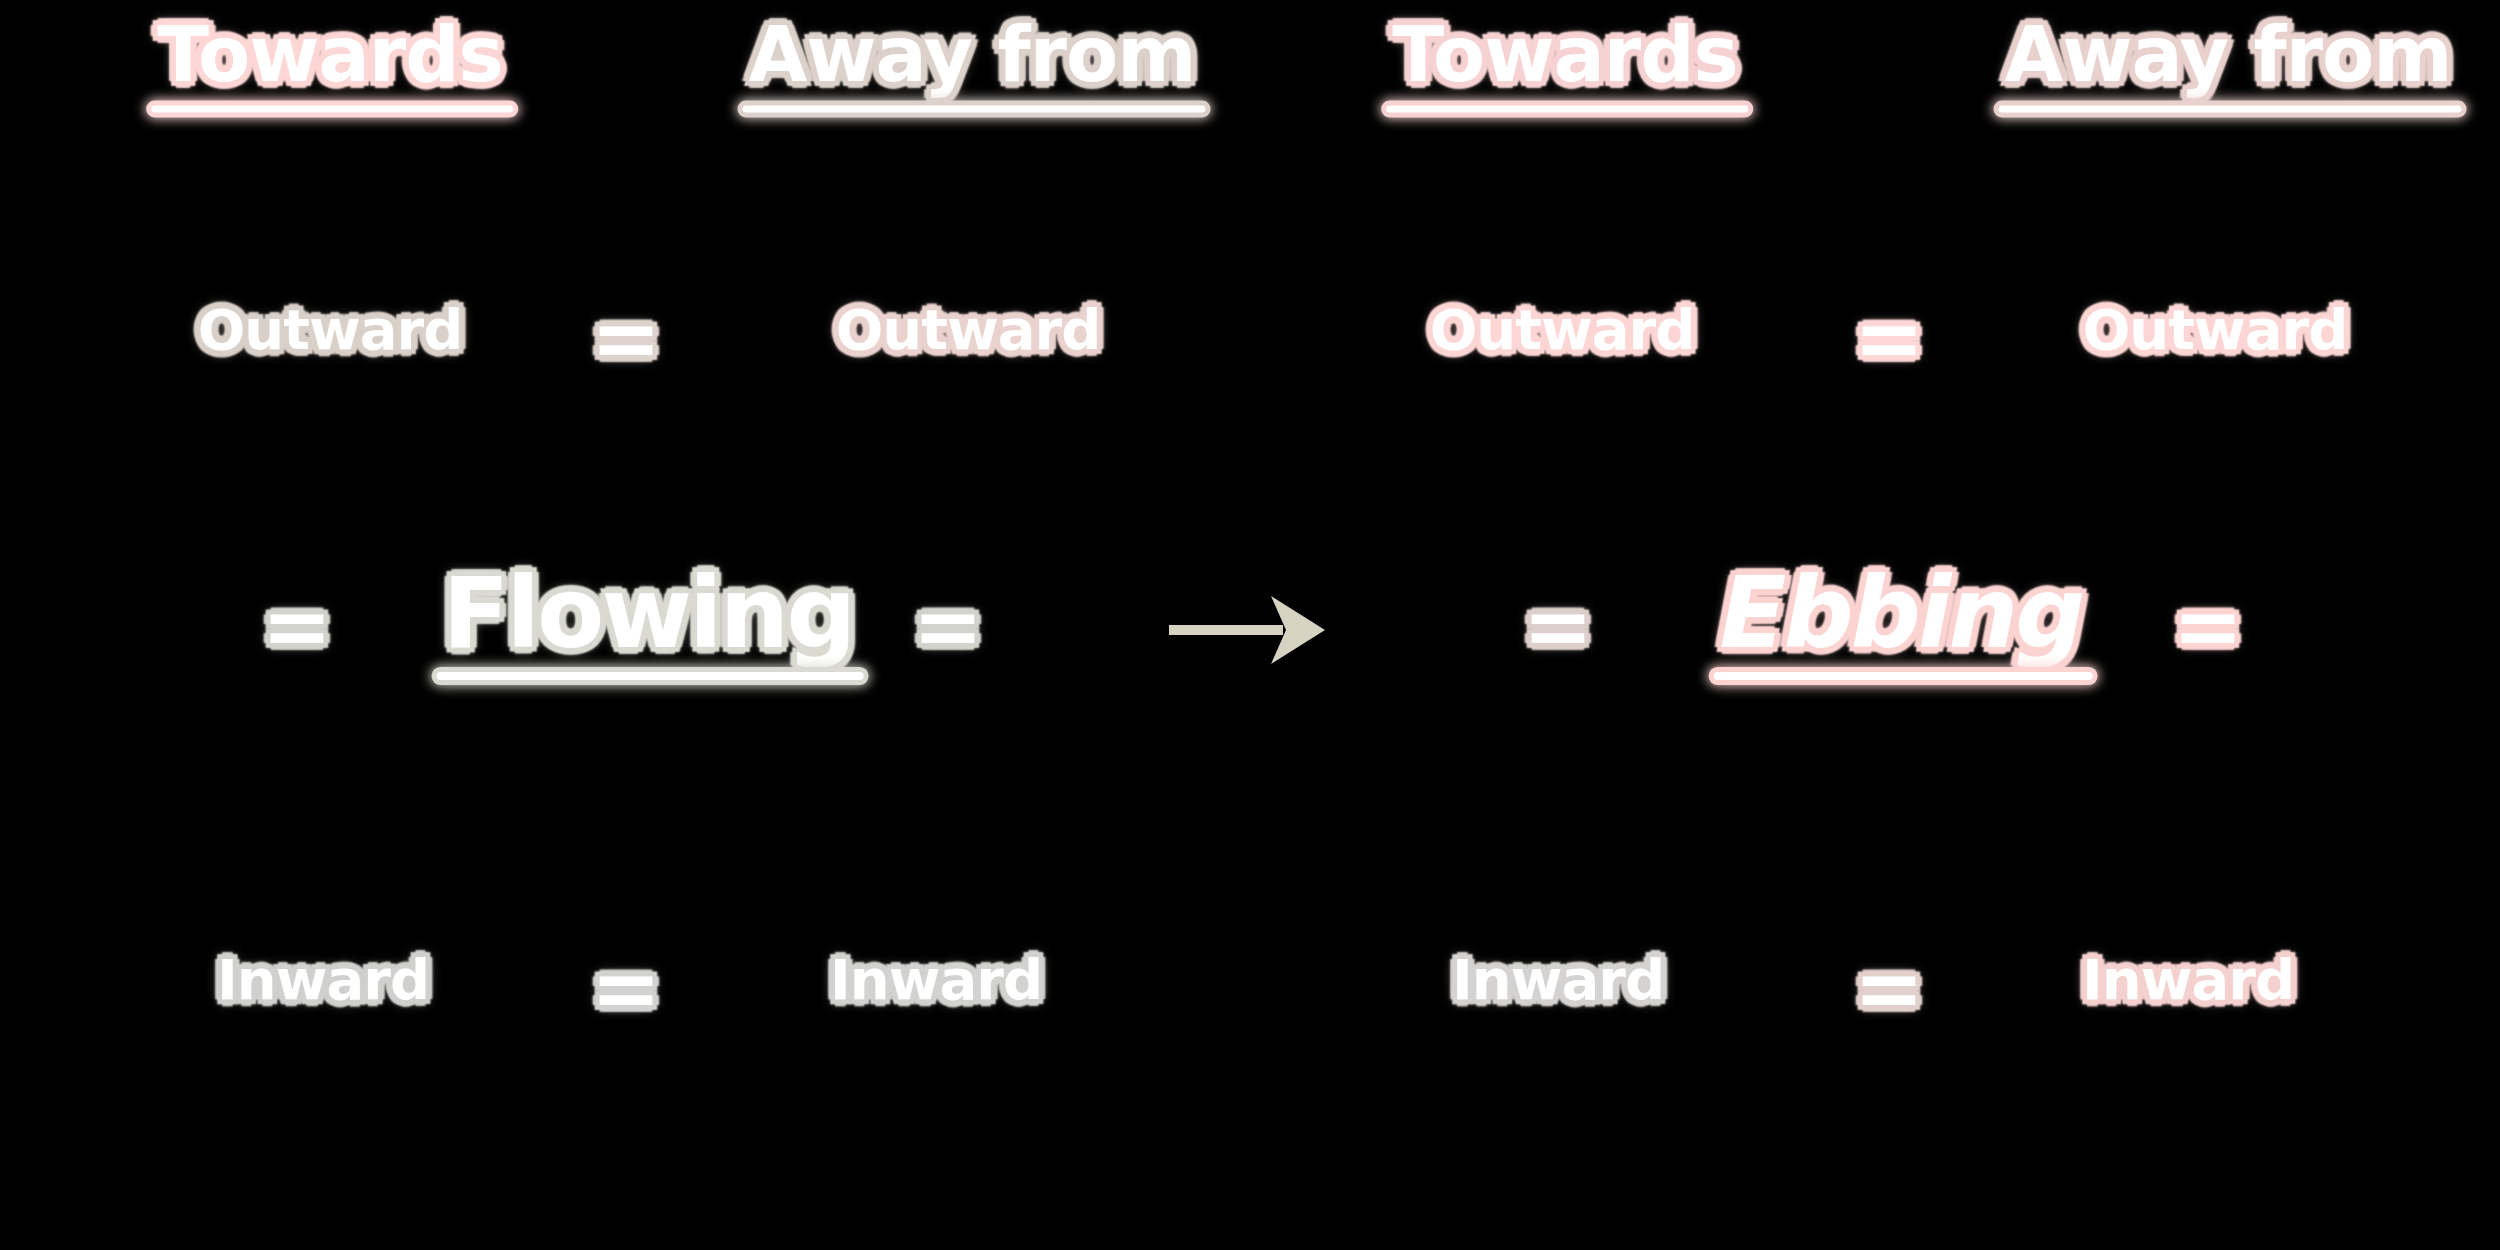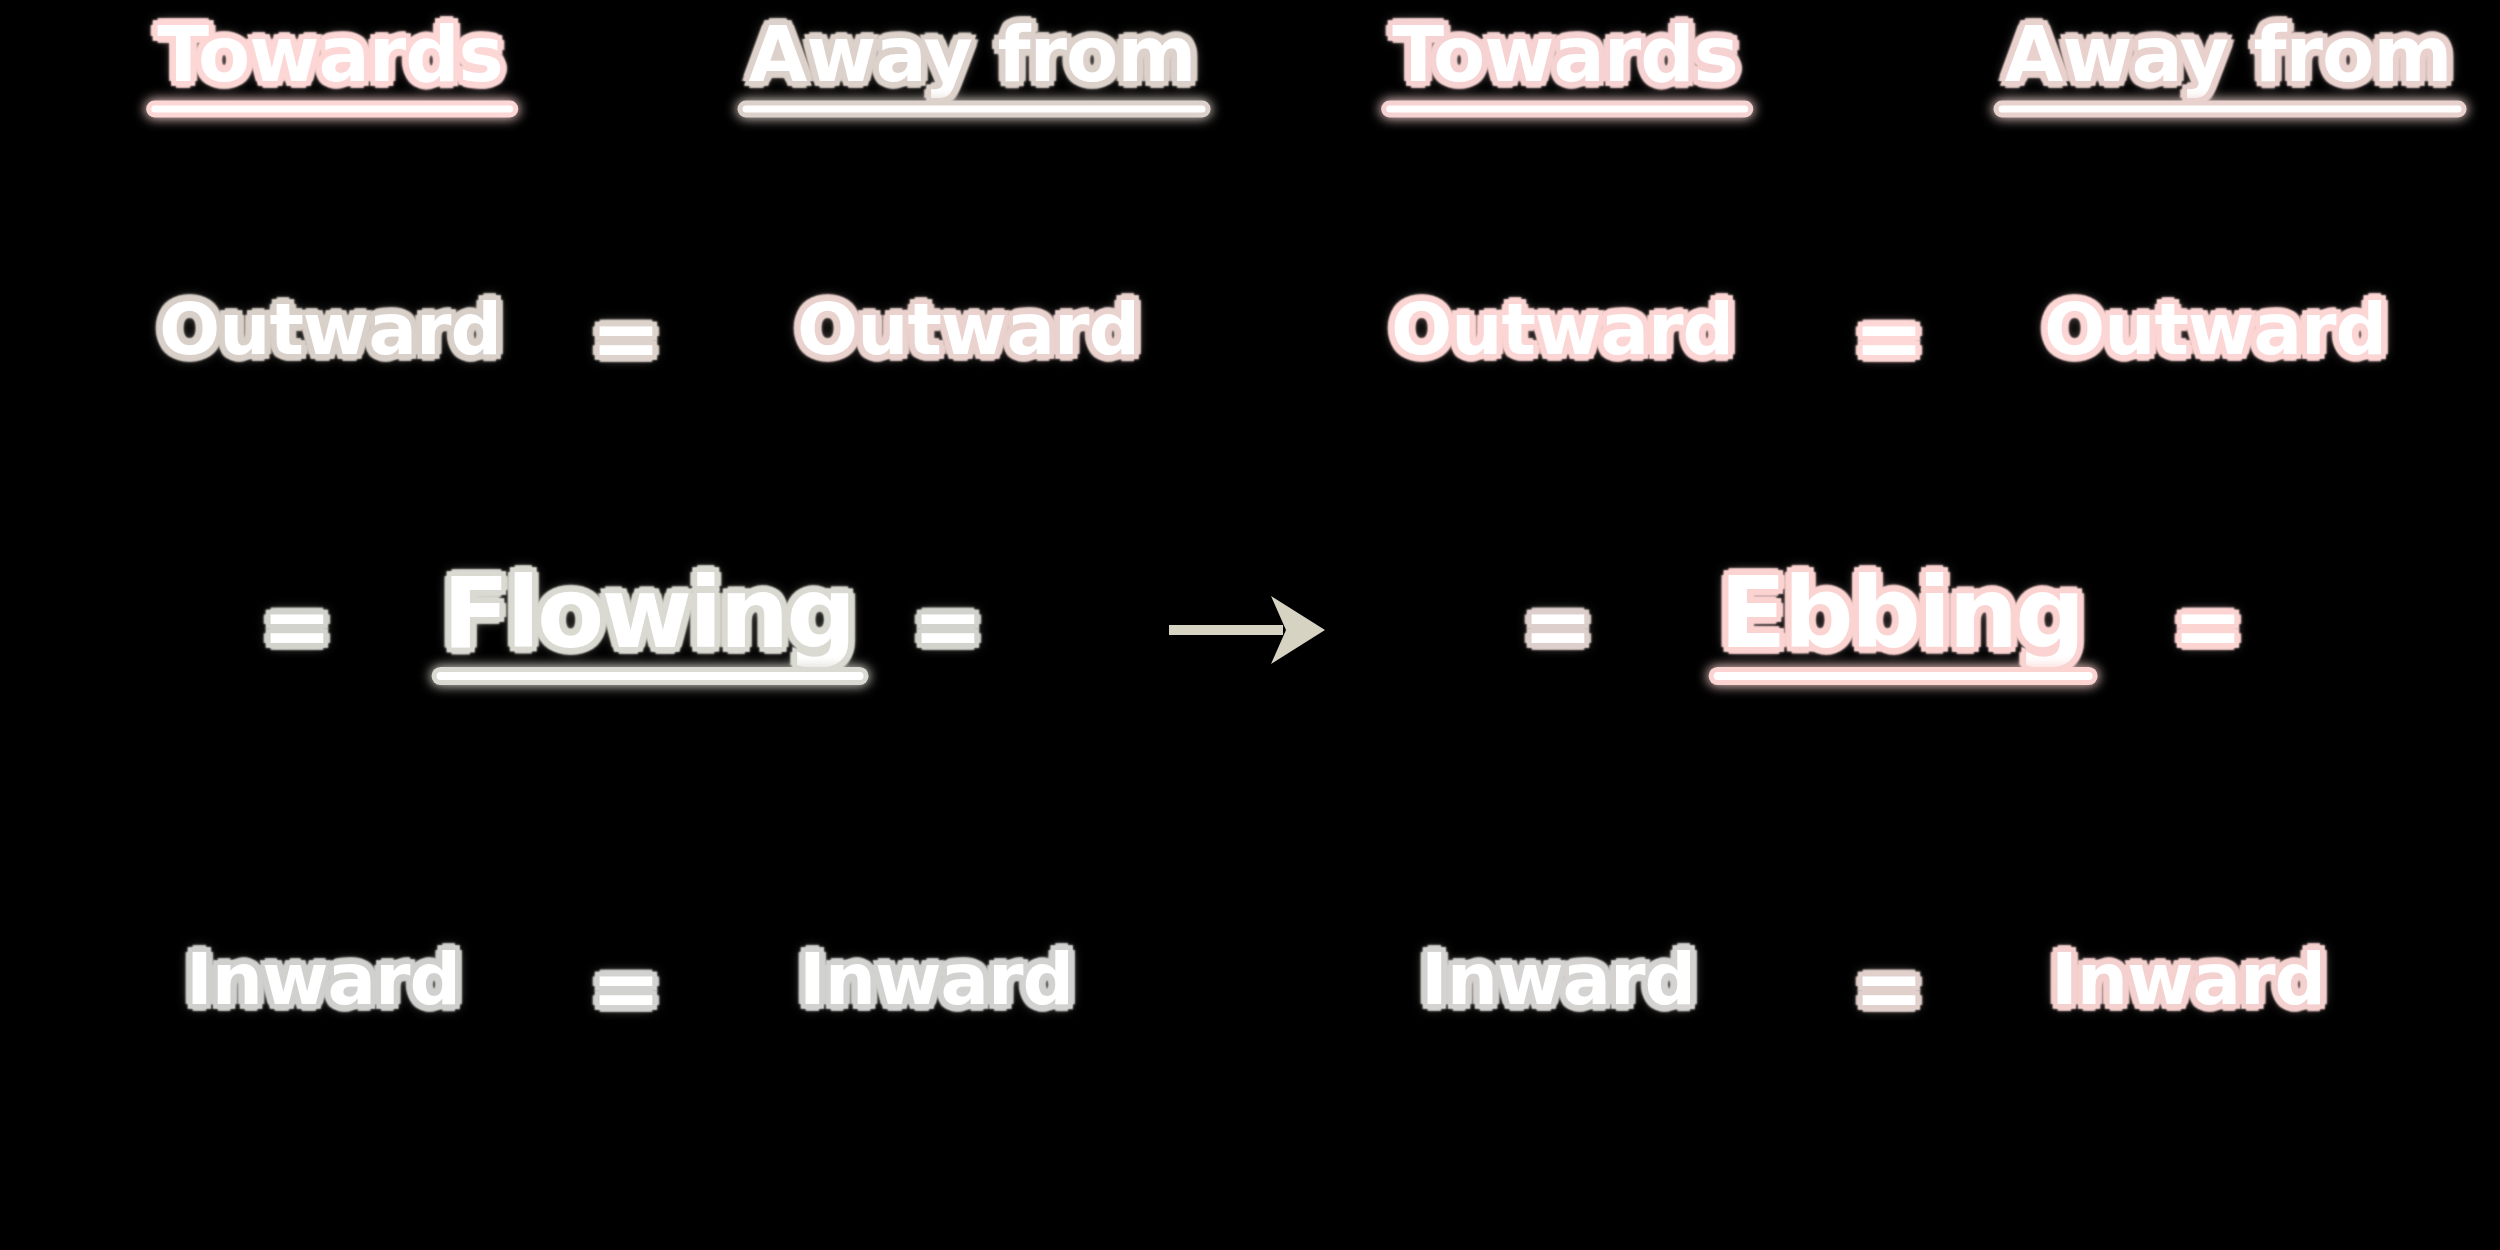--- a/index.html
+++ b/index.html
@@ -13,21 +13,21 @@
     height: 1250px;
     background: #000000;
     overflow: hidden;
     font-family: "DejaVu Sans", sans-serif;
   }
   .word {
     position: absolute;
     transform: translate(-50%, -50%);
     color: #ffffff;
     font-weight: bold;
-    font-size: 72px;
+    font-size: 56px;
     white-space: nowrap;
     letter-spacing: -1px;
     text-shadow:
       3px 0 0 var(--oc), -3px 0 0 var(--oc), 0 3px 0 var(--oc), 0 -3px 0 var(--oc),
       2px 2px 0 var(--oc), -2px 2px 0 var(--oc), 2px -2px 0 var(--oc), -2px -2px 0 var(--oc),
       5px 0 1px var(--oc), -5px 0 1px var(--oc), 0 5px 1px var(--oc), 0 -5px 1px var(--oc),
       4px 4px 1px var(--oc), -4px 4px 1px var(--oc), 4px -4px 1px var(--oc), -4px -4px 1px var(--oc),
       7px 0 2px var(--oc), -7px 0 2px var(--oc), 0 7px 2px var(--oc), 0 -7px 2px var(--oc),
       5px 5px 2px var(--oc), -5px 5px 2px var(--oc), 5px -5px 2px var(--oc), -5px -5px 2px var(--oc),
       0 0 14px var(--oc);
@@ -84,21 +84,21 @@
 
   <section>
     <div class="word hdr u" style="left:1565px; top:54px; --oc:#f6d3d2;">Towards</div>
     <div class="word hdr u" style="left:2228px; top:54px; --oc:#e9d1cd;">Away from</div>
 
     <div class="word" style="left:1562px; top:329px; --oc:#fcd6d4;">Outward</div>
     <div class="word eq" style="left:1889px; top:338px; --oc:#fdd8d6;">=</div>
     <div class="word" style="left:2215px; top:329px; --oc:#fcd6d4;">Outward</div>
 
     <div class="word eq" style="left:1558px; top:626px; --oc:#ddcfcb;">=</div>
-    <div class="word big u" style="left:1901px; top:613px; --oc:#fbd4d2;">Ebbing</div>
+    <div class="word big u" style="left:1901px; top:613px;font-style:italic; --oc:#fbd4d2;">Ebbing</div>
     <div class="word eq" style="left:2208px; top:626px; --oc:#fcd5d3;">=</div>
 
     <div class="word" style="left:1558px; top:979px; --oc:#d5d3d1;">Inward</div>
     <div class="word eq" style="left:1889px; top:988px; --oc:#e2d0cc;">=</div>
     <div class="word" style="left:2188px; top:979px; --oc:#f4d1cf;">Inward</div>
   </section>
 
 </div>
 
 </body></html>

